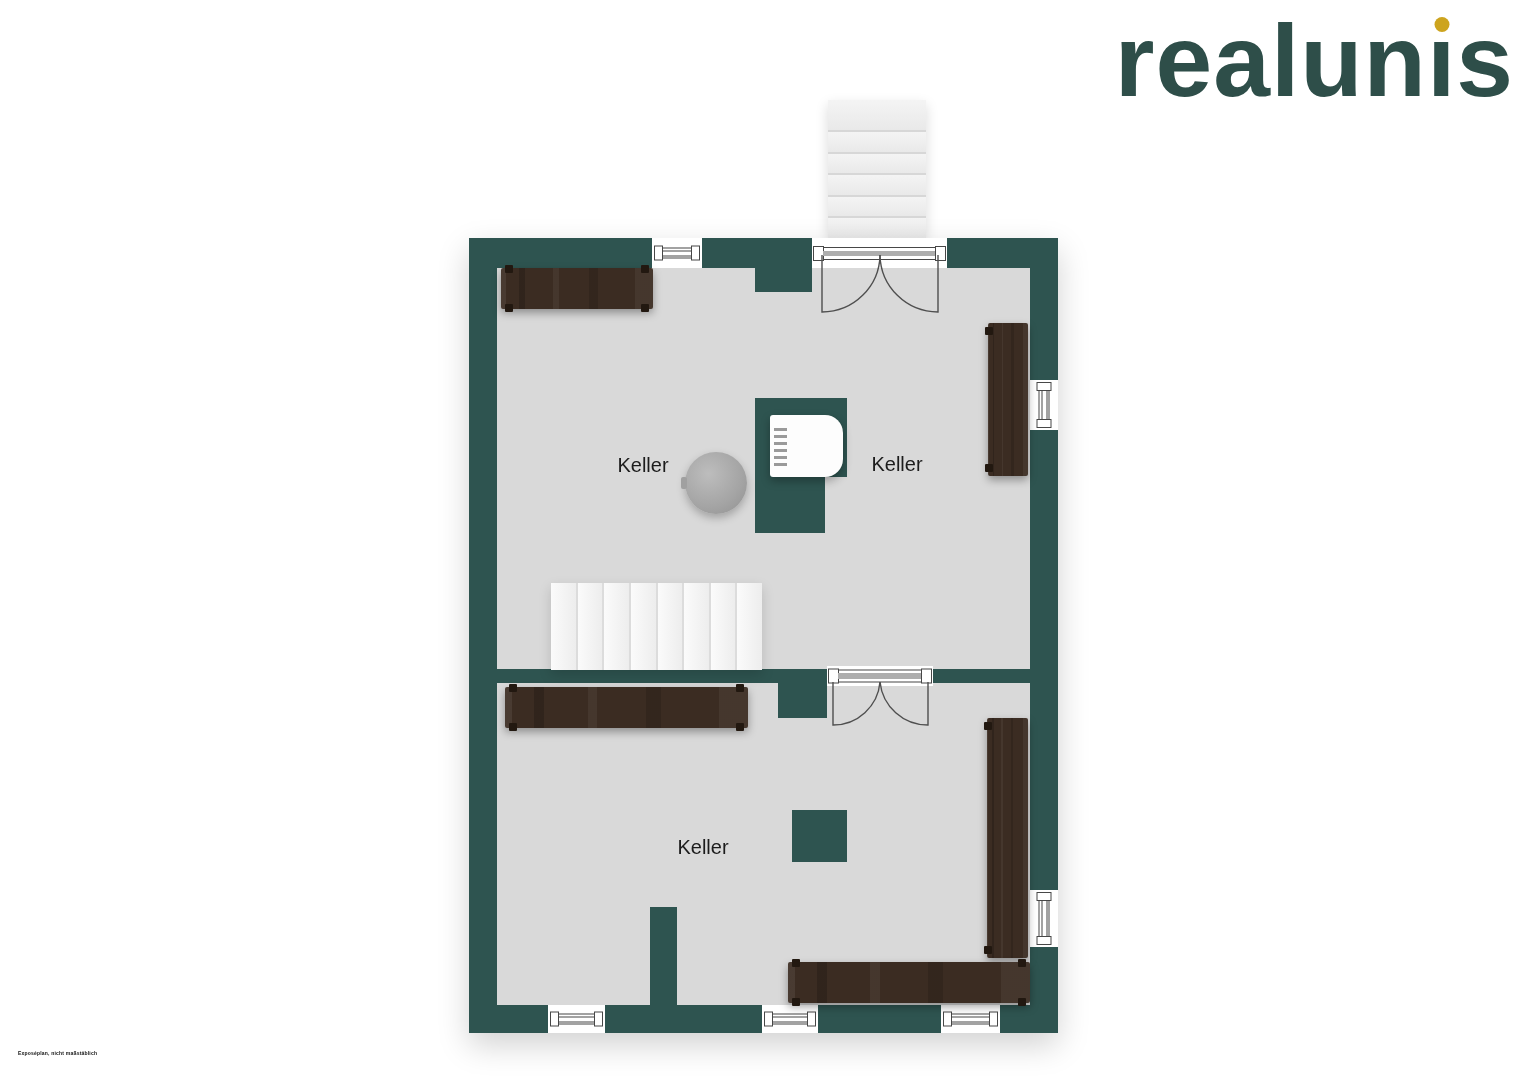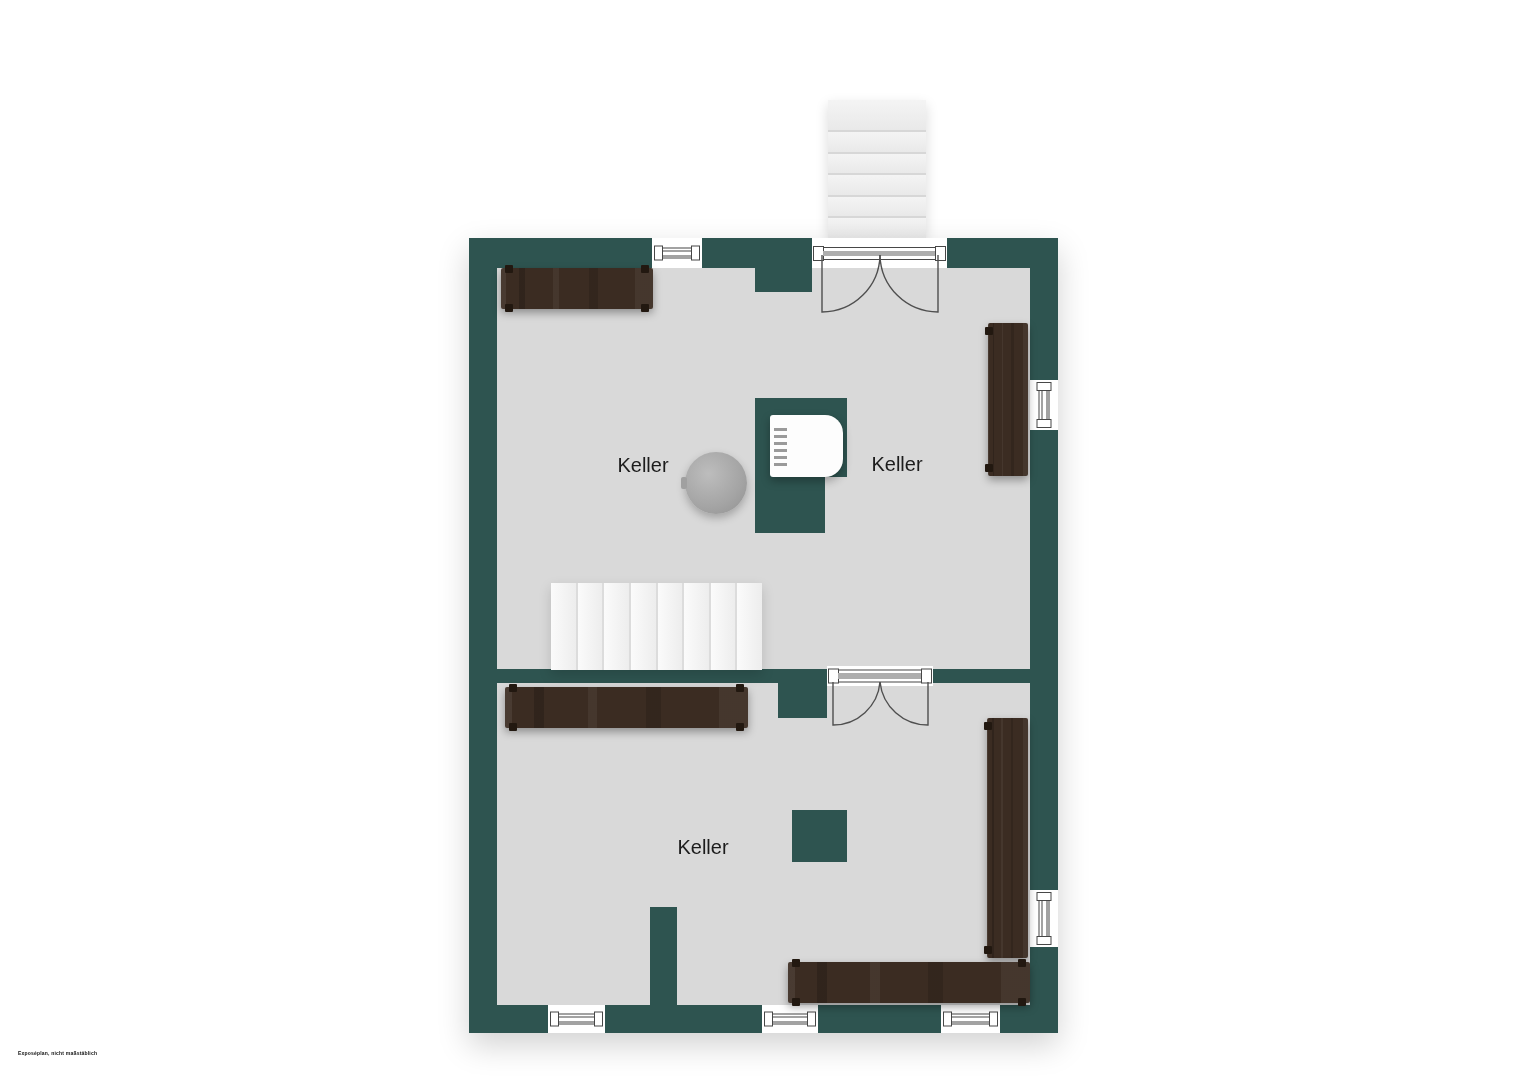--- a/index.html
+++ b/index.html
@@ -87,20 +87,23 @@
         color:#1c1c1c;white-space:nowrap;}
   .disclaimer{position:absolute;left:18px;top:1050px;font-size:5px;font-weight:bold;
         color:#111;letter-spacing:.2px;}
   .arcs{position:absolute;left:0;top:0;}
 </style>
 </head>
 <body>
 
 <div id="canvas">
 
+  <div class="logo">
+    <span>realun</span><span class="iwrap"><span>ı</span><span class="idot"></span></span><span>s</span>
+  </div>
 
   <div class="stairs ext" style="left:828px;top:100px;width:98px;height:138px;">
     <div class="t"></div>
     <div class="t"></div>
     <div class="t"></div>
     <div class="t"></div>
     <div class="t"></div>
     <div class="t"></div>
   </div>
 

